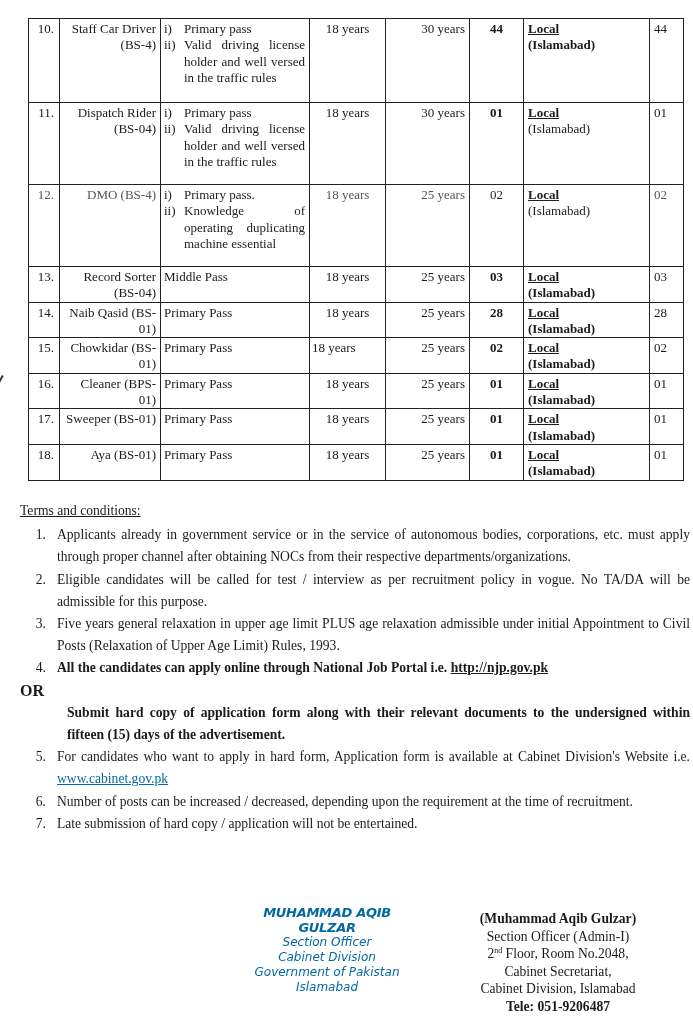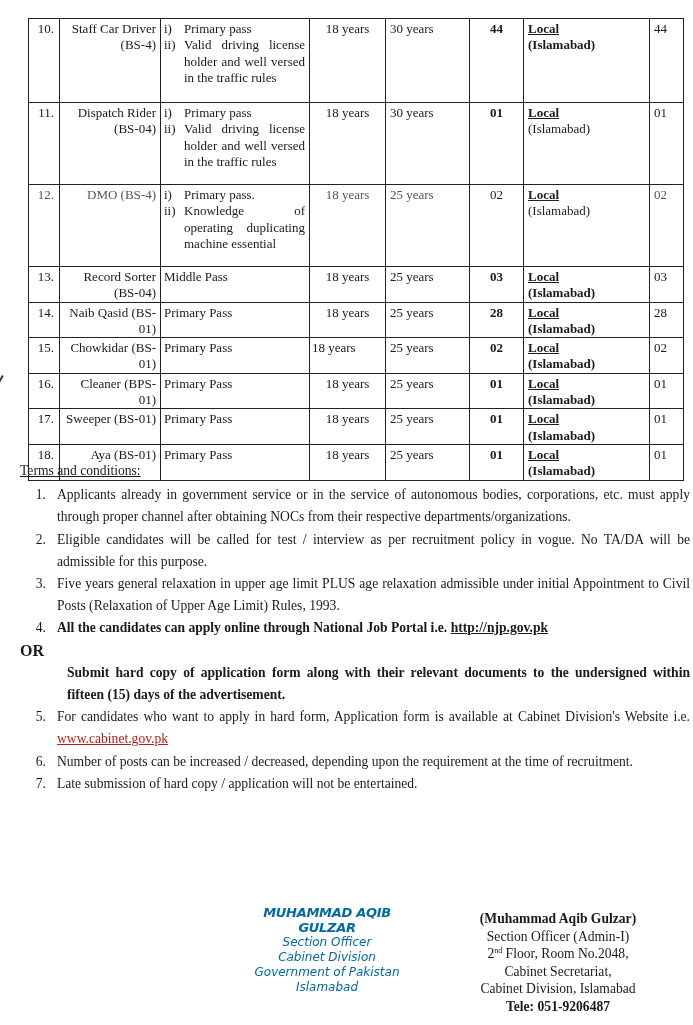--- a/index.html
+++ b/index.html
@@ -13,43 +13,43 @@
     font-size: 13px; line-height: 16.3px;
   }
   .posts-table td {
     border: 1.4px solid #222; vertical-align: top; padding: 2px 4px 0 4px;
     overflow: hidden;
   }
   .c-sno { width: 21px; text-align: right; padding-right: 5px !important; }
   .c-post { width: 92px; text-align: right; }
   .c-qual { width: 141px; padding-left: 3px !important; padding-right: 4px !important; }
   .c-min { width: 67px; text-align: center; }
-  .c-max { width: 75px; text-align: left; margin-top: 41px; }
+  .c-max { width: 75px; text-align: right; margin-top: 41px; }
   .c-num { width: 45px; text-align: center; font-weight: bold; }
   .c-dom { width: 117px; font-weight: bold; }
   .c-total { width: 25px; }
   .qual-item { display: flex; text-align: justify; }
   .qual-mark { width: 20px; flex: none; }
   .qual-text { flex: 1; text-align: justify; }
   .dom-local { text-decoration: underline; }
   .faded { color: #555; }
   .tick-mark {
     position: absolute; left: 2px; top: 375px; width: 2px; height: 56px;
     background: #333; transform: rotate(30deg); transform-origin: top left;
   }
-  .terms { position: absolute; left: 20px; top: 460px; width: 670px; font-size: 13.6px; line-height: 22.2px; }
+  .terms { position: absolute; left: 20px; top: 500px; width: 670px; font-size: 13.6px; line-height: 22.2px; }
   .terms-title { text-decoration: underline; margin: 0 0 2px 0; }
   .term { display: flex; }
   .term-num { width: 26px; flex: none; text-align: right; padding-right: 11px; }
   .term-text { flex: 1; text-align: justify; }
   .bold { font-weight: bold; }
   .or-line { text-align: left; font-weight: bold; font-size: 16px; margin: 0; }
   .submit-note { padding-left: 47px; font-weight: bold; text-align: justify; }
   .link-u { text-decoration: underline; }
-  .faint-link { color: #b91c1c; text-decoration: underline; }
+  .faint-link { color: #0369a1; text-decoration: underline; }
   .stamp {
     position: absolute; left: 242px; top: 905px; width: 170px; text-align: center;
     font-family: "DejaVu Sans", sans-serif; font-style: italic; font-size: 12px; line-height: 15px; color: #0369a1;
   }
   .stamp-name { font-weight: bold; font-size: 13px; letter-spacing: -0.3px; }
   .sign-block {
     position: absolute; left: 448px; top: 910px; width: 220px; text-align: center;
     font-size: 13.6px; line-height: 17.6px;
   }
   .sign-name { font-weight: bold; }

